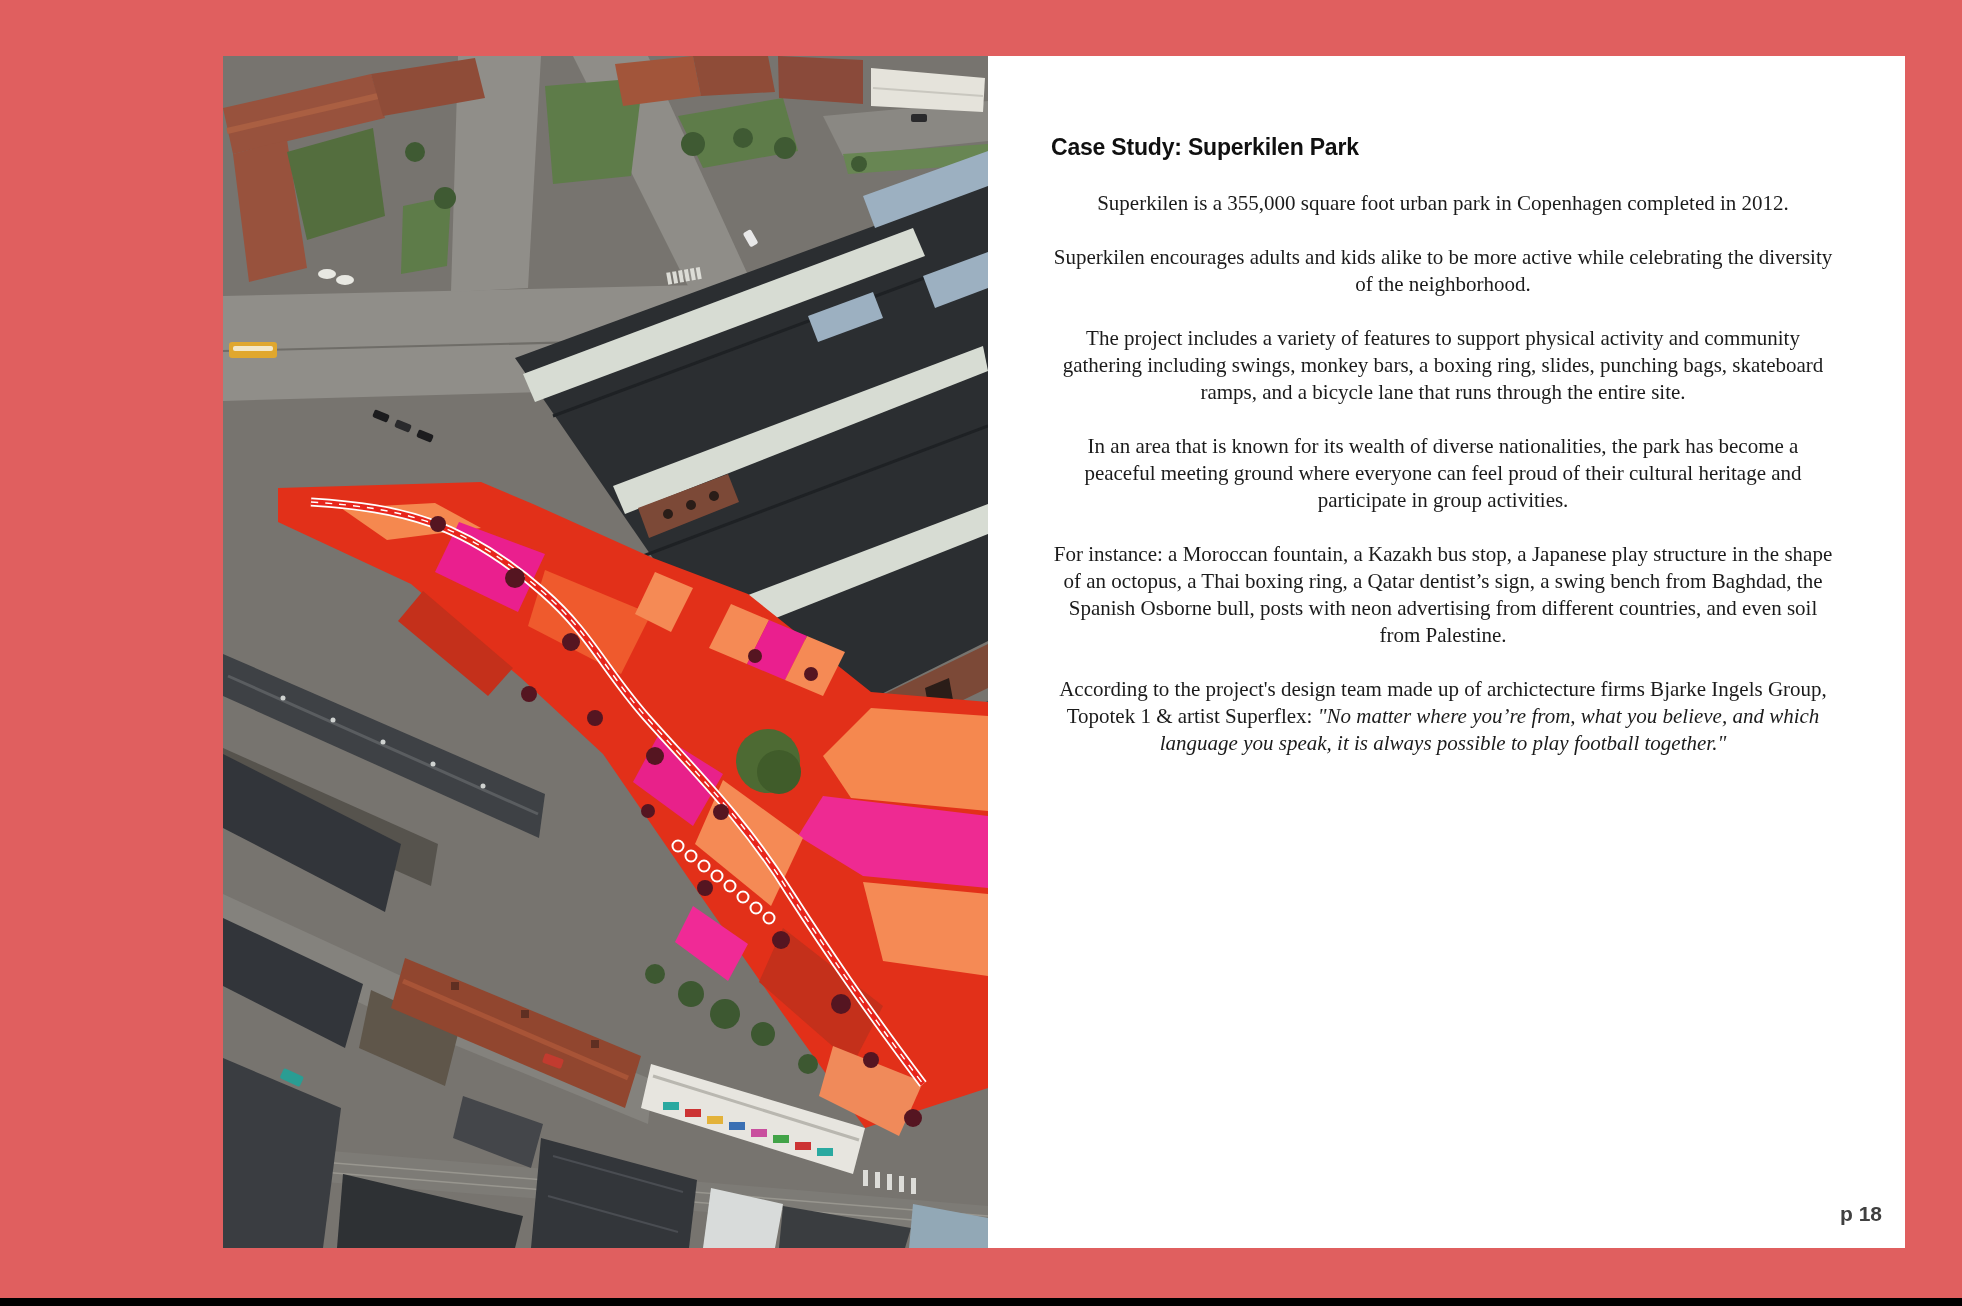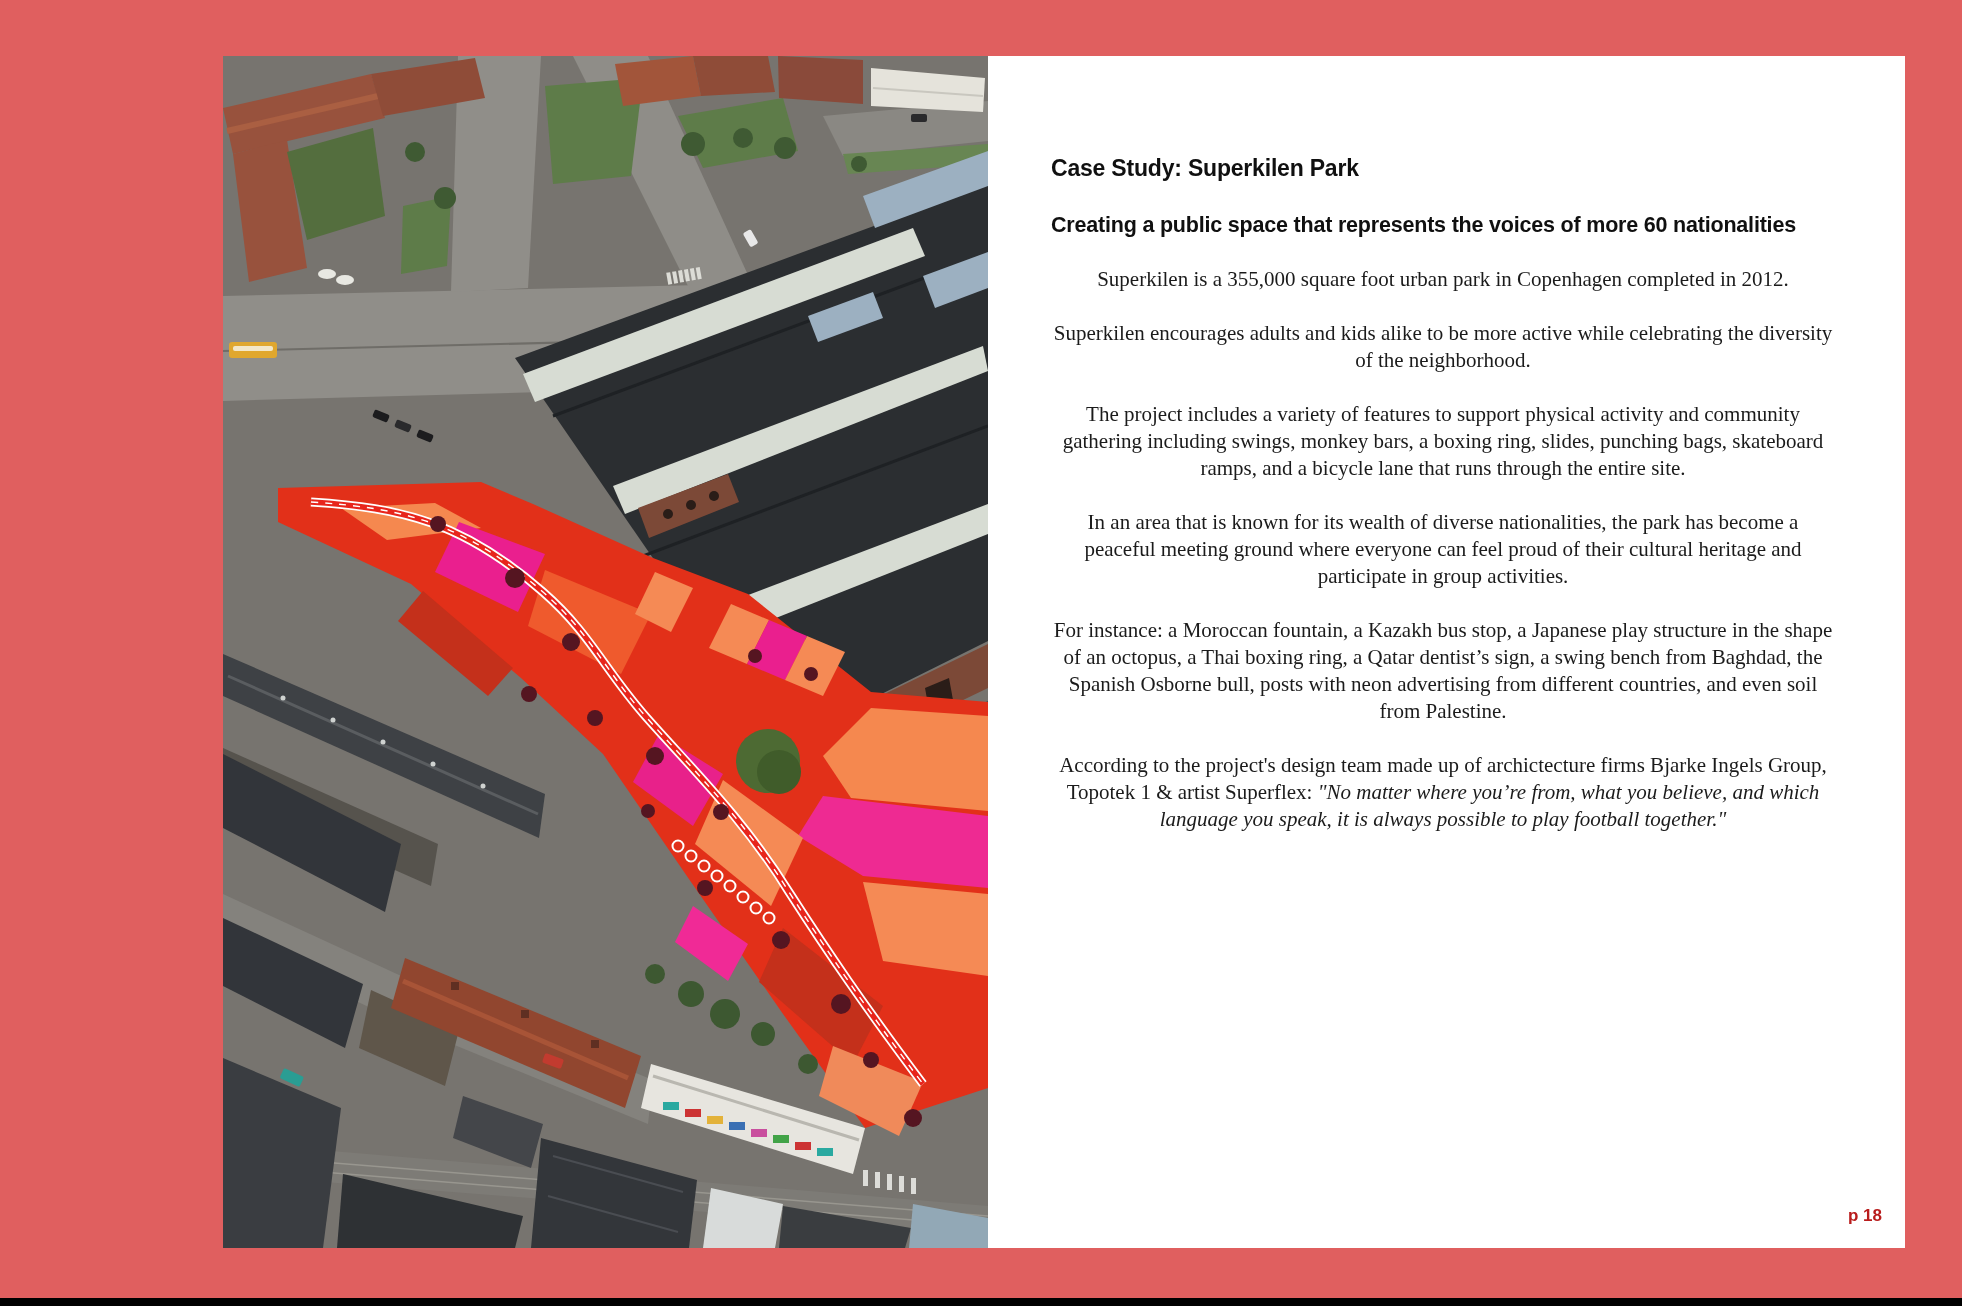--- a/index.html
+++ b/index.html
@@ -2,28 +2,28 @@
 <html><head>
 <meta charset="utf-8">
 <style>
   html,body{margin:0;padding:0;}
   body{width:1962px;height:1306px;background:#e05f5f;overflow:hidden;
        font-family:"Liberation Sans",sans-serif;}
   .canvas{position:relative;width:1962px;height:1306px;}
   .page{position:absolute;left:223px;top:56px;width:1682px;height:1192px;background:#ffffff;}
   .photo{position:absolute;left:0;top:0;width:765px;height:1192px;overflow:hidden;background:#77746f;}
   .photo svg{display:block;width:100%;height:100%;}
-  .content{position:absolute;left:828px;top:0;width:784px;padding-top:99px;color:#1b1b1b;}
+  .content{position:absolute;left:828px;top:0;width:784px;padding-top:78px;color:#1b1b1b;}
   h1{font-size:23px;font-weight:700;color:#101010;margin:0 0 29px 0;letter-spacing:-.2px;
      font-family:"Liberation Sans",sans-serif;}
   h2{font-size:21.5px;font-weight:700;color:#101010;margin:0 0 27px 0;line-height:28px;
      letter-spacing:-.2px;max-width:760px;font-family:"Liberation Sans",sans-serif;}
   .content p{font-family:"Liberation Serif",serif;font-size:21px;line-height:27px;margin:0 0 27px 0;text-align:center;}
   .content p em{font-style:italic;}
-  .pagenum{position:absolute;right:23px;bottom:22px;font-size:17px;font-weight:700;color:#b91c1c;text-align:center;}
+  .pagenum{position:absolute;right:23px;bottom:22px;font-size:21px;font-weight:700;color:#404040;text-align:center;}
   .bottombar{position:absolute;left:0;bottom:0;width:1962px;height:8px;background:#000000;}
 </style>
 </head>
 <body>
 
 <div class="canvas">
   <div class="page">
 
     <div class="photo">
       <svg viewBox="0 0 765 1192" preserveAspectRatio="none">
@@ -244,21 +244,20 @@
           <rect x="520" y="178" width="16" height="9" rx="2" fill="#e8e8e8" transform="rotate(60 528 182)"></rect>
           <rect x="688" y="58" width="16" height="8" rx="2" fill="#2a2a2c"></rect>
           <rect x="58" y="1016" width="22" height="11" rx="2" fill="#2a9d93" transform="rotate(25 69 1021)"></rect>
           <rect x="320" y="1000" width="20" height="10" rx="2" fill="#c23b2f" transform="rotate(20 330 1005)"></rect>
         </g>
       </svg>
     </div>
 
     <div class="content">
       <h1>Case Study: Superkilen Park</h1>
-      <h2>Creating a public space that represents the voices of more 60 nationalities</h2>
       <p>Superkilen is a 355,000 square foot urban park in Copenhagen completed in 2012.</p>
       <p>Superkilen encourages adults and kids alike to be more active while celebrating the diversity of the neighborhood.</p>
       <p>The project includes a variety of features to support physical activity and community gathering including swings, monkey bars, a boxing ring, slides, punching bags, skateboard ramps, and a bicycle lane that runs through the entire site.</p>
       <p>In an area that is known for its wealth of diverse nationalities, the park has become a peaceful meeting ground where everyone can feel proud of their cultural heritage and participate in group activities.</p>
       <p>For instance: a Moroccan fountain, a Kazakh bus stop, a Japanese play structure in the shape of an octopus, a Thai boxing ring, a Qatar dentist’s sign, a swing bench from Baghdad, the Spanish Osborne bull, posts with neon advertising from different countries, and even soil from Palestine.</p>
       <p><span>According to the project's design team made up of archictecture firms Bjarke Ingels Group, Topotek 1 &amp; artist Superflex: </span><em>"No matter where you’re from, what you believe, and which language you speak, it is always possible to play football together."</em></p>
     </div>
 
     <div class="pagenum">p 18</div>
   </div>

